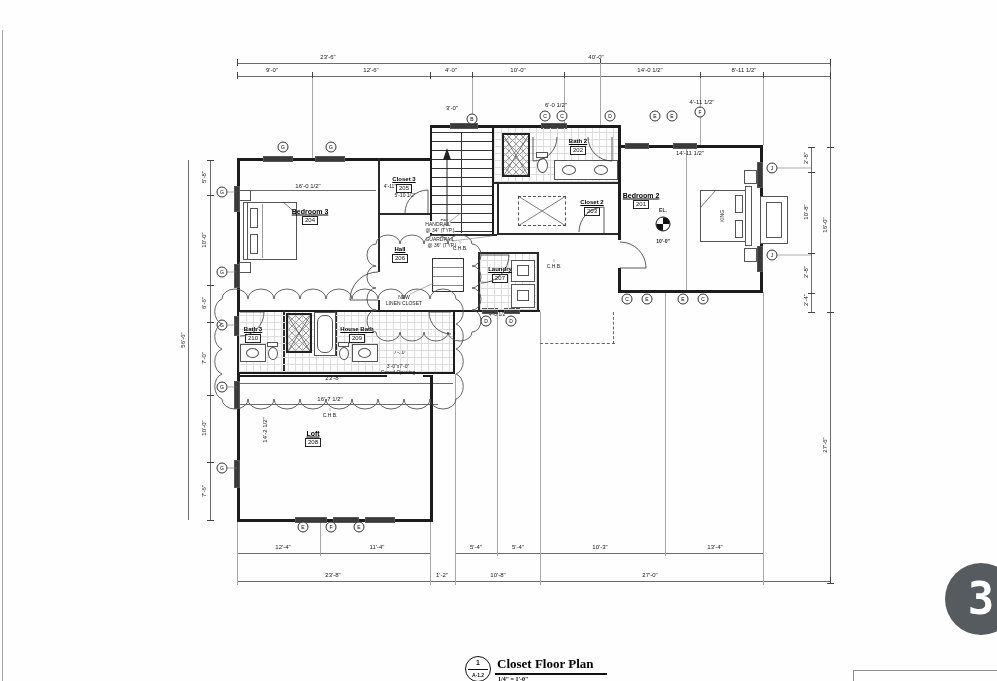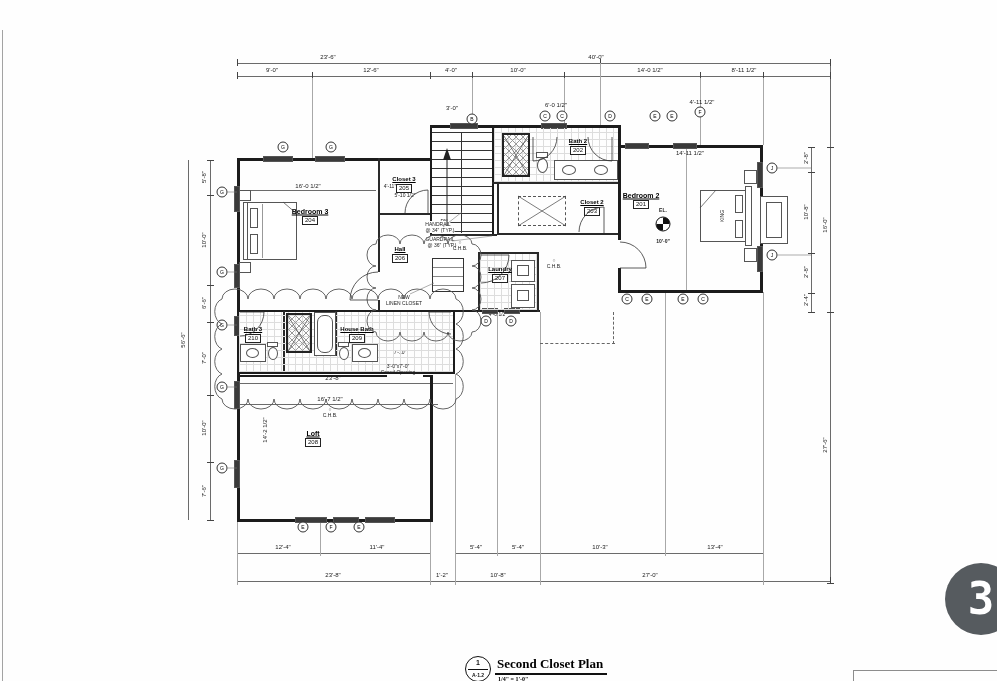--- a/index.html
+++ b/index.html
@@ -398,19 +398,19 @@
       <line x1="777" y1="168" x2="811" y2="168"></line>
       <line x1="777" y1="255" x2="811" y2="255"></line>
     </g>
   </svg>
 
   <div class="tb-circle" style="left:465px;top:656px;">
     <span class="tb-top">1</span>
     <span class="half"></span>
     <span class="tb-bot">A-1.2</span>
   </div>
-  <span class="tb-title" style="left:497px;top:656px;">Second Closet Plan</span>
+  <span class="tb-title" style="left:497px;top:656px;">Closet Floor Plan</span>
   <div class="ln" style="left:495px;top:673px;width:112px;height:2px;background:#111;"></div>
   <span class="tb-scale" style="left:498px;top:676px;">1/4" = 1'-0"</span>
 
   <div class="badge" style="left:945px;top:563px;width:72px;height:72px;font-size:44px;line-height:72px;">3</div>
 
 </div>
 
 </body></html>

